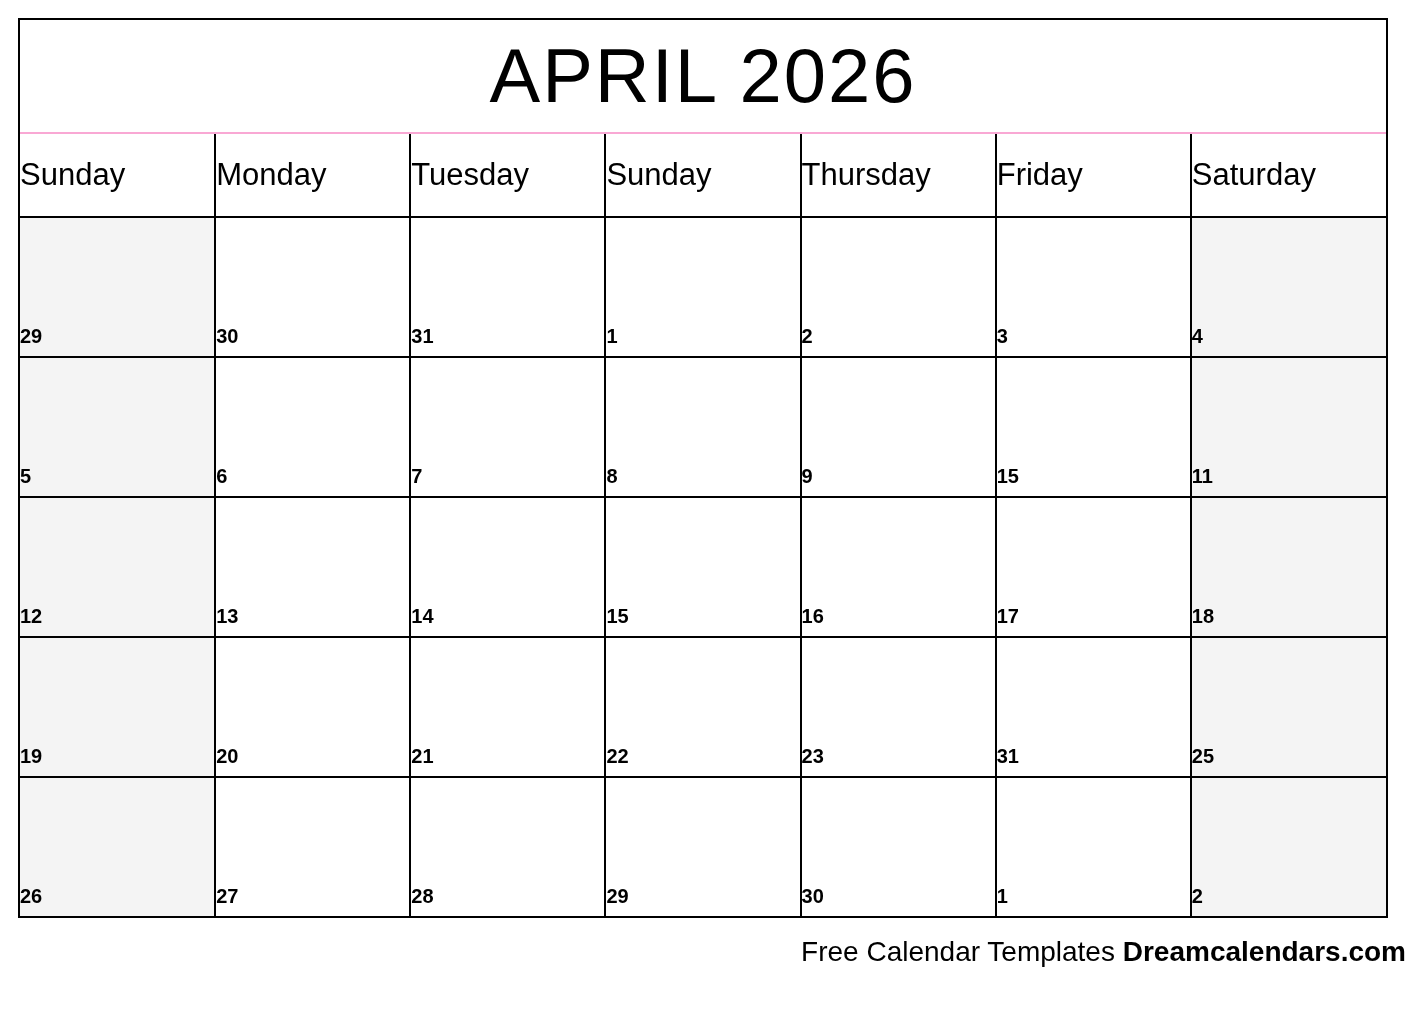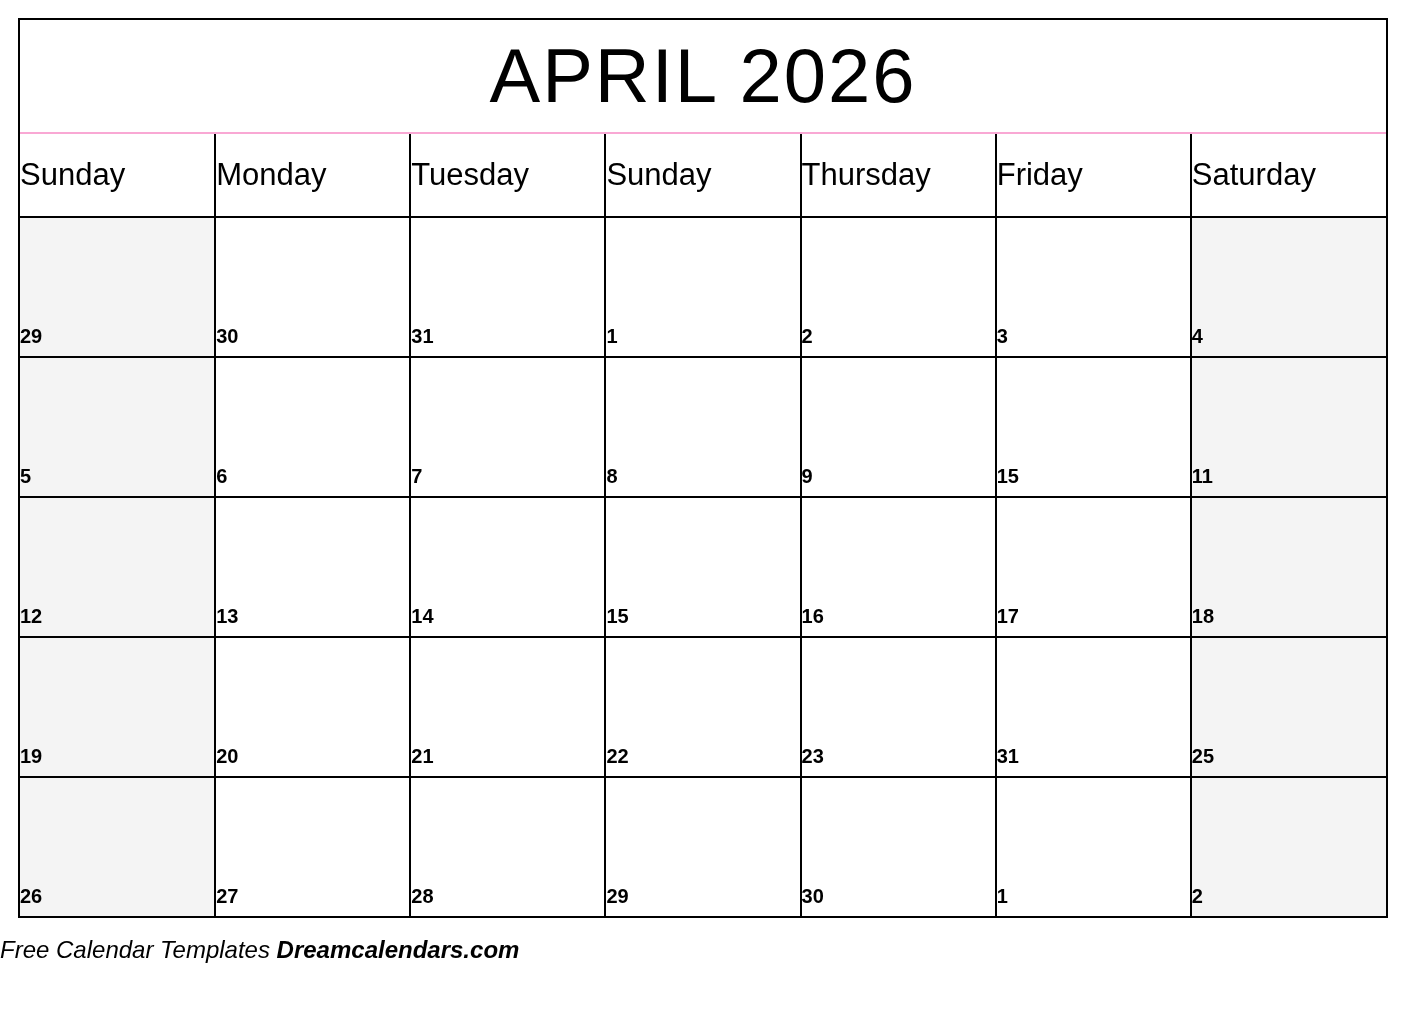--- a/index.html
+++ b/index.html
@@ -102,24 +102,23 @@
     padding-bottom: 10px;
     display: block;
     line-height: 1;
   }
 
   .footer {
     position: absolute;
     left: 0;
     right: 0;
     top: 938px;
-    text-align: left;
-    font-size: 24px;
+    text-align: right;
+    font-size: 28px;
     line-height: 1;
-    font-style: italic;
   }
   .footer .free {
     font-weight: 400;
   }
   .footer .brand {
     font-weight: bold;
   }
 </style>
 </head>
 <body>

